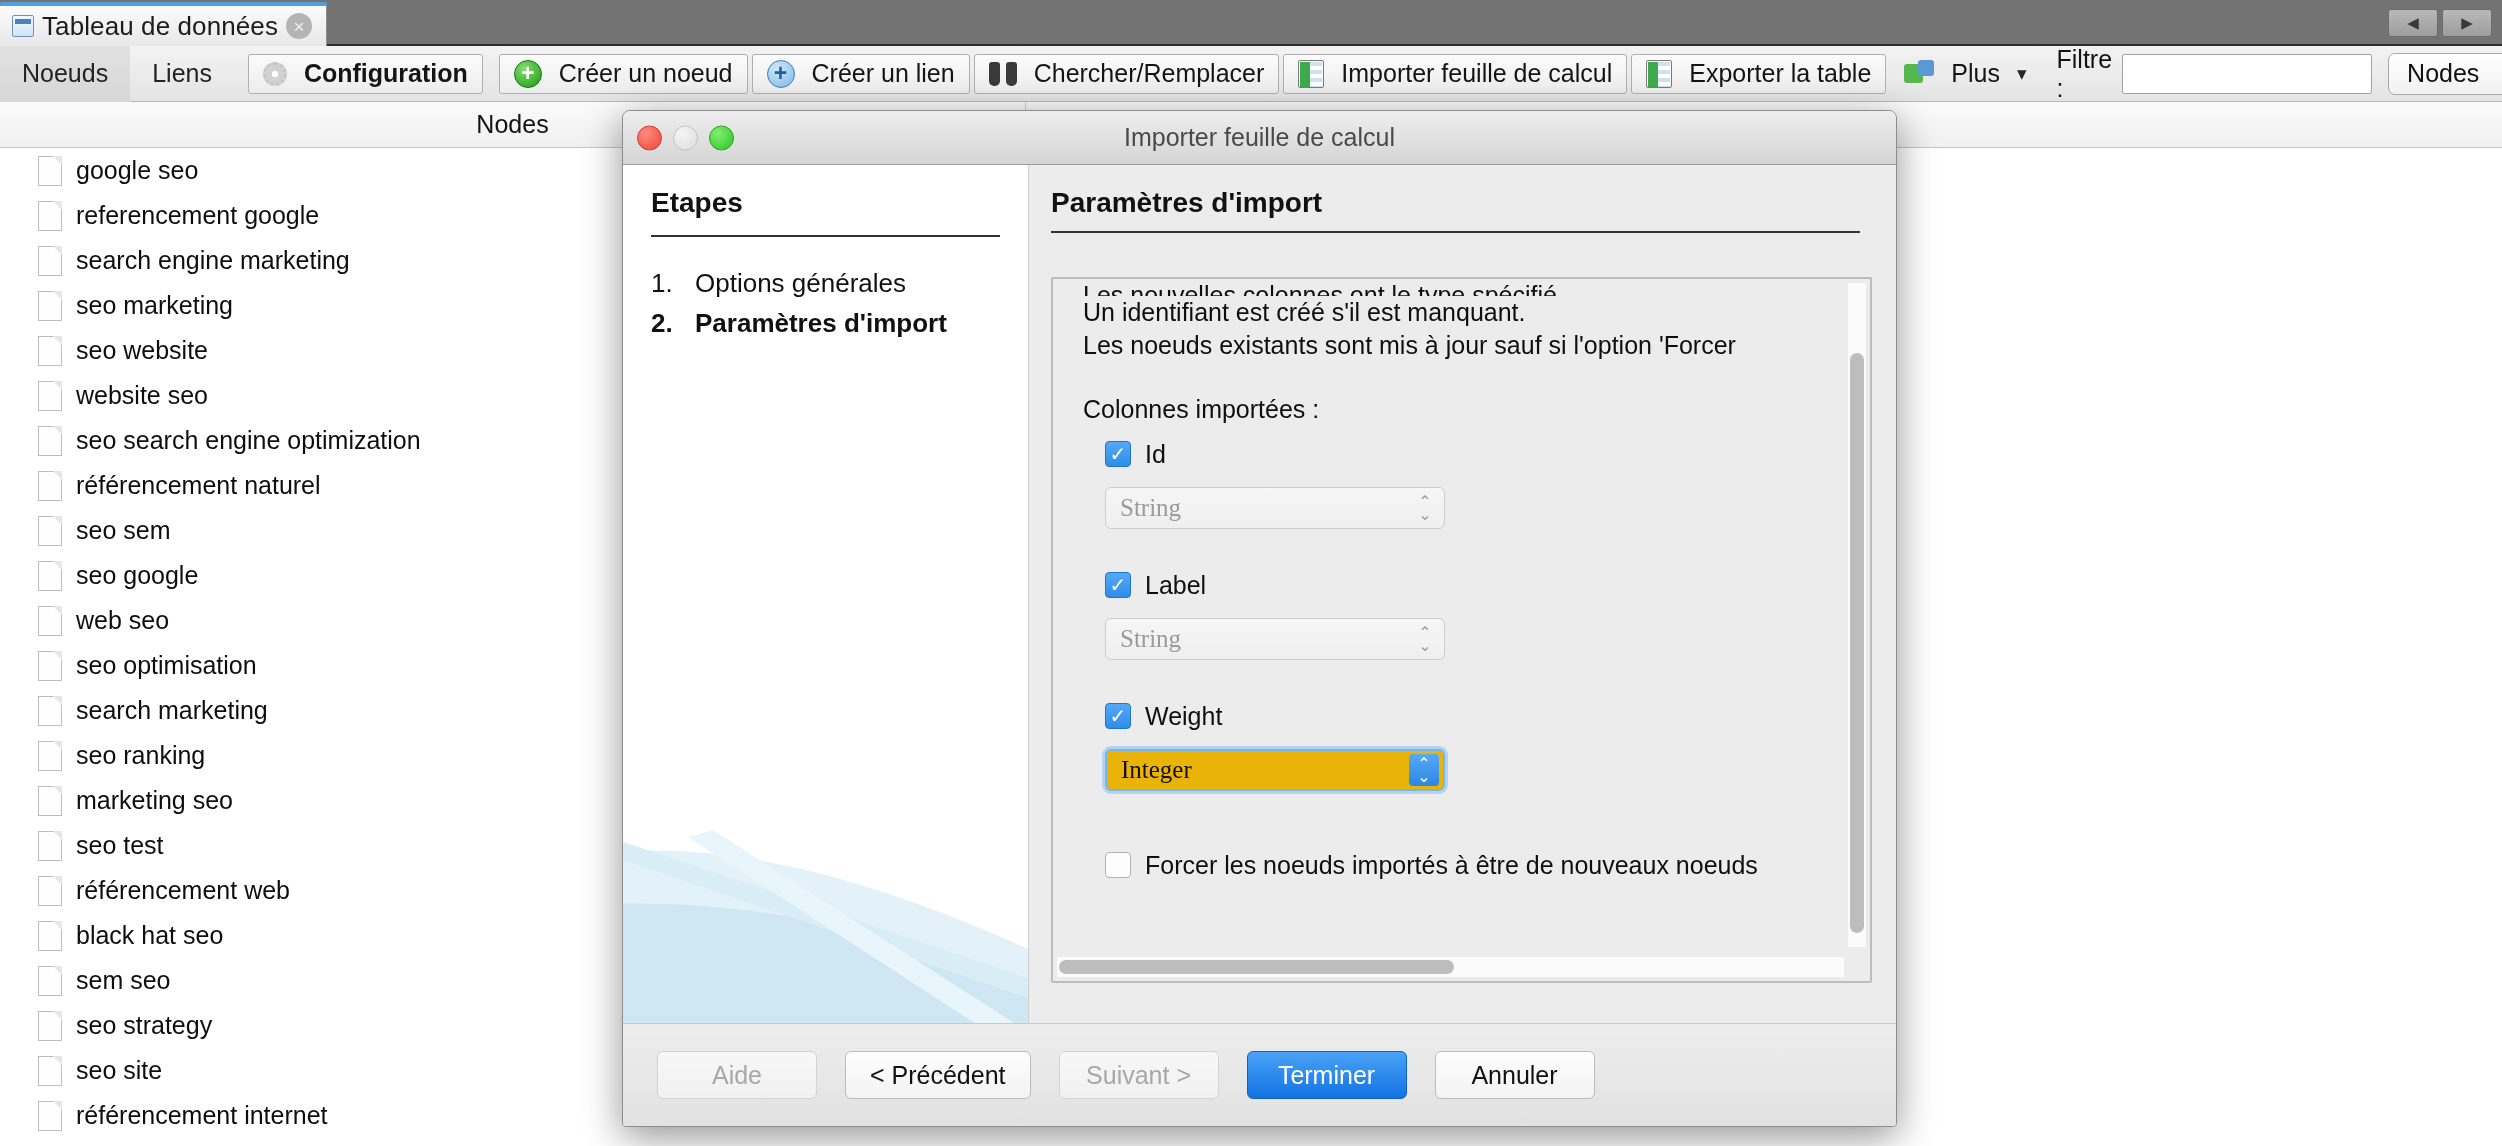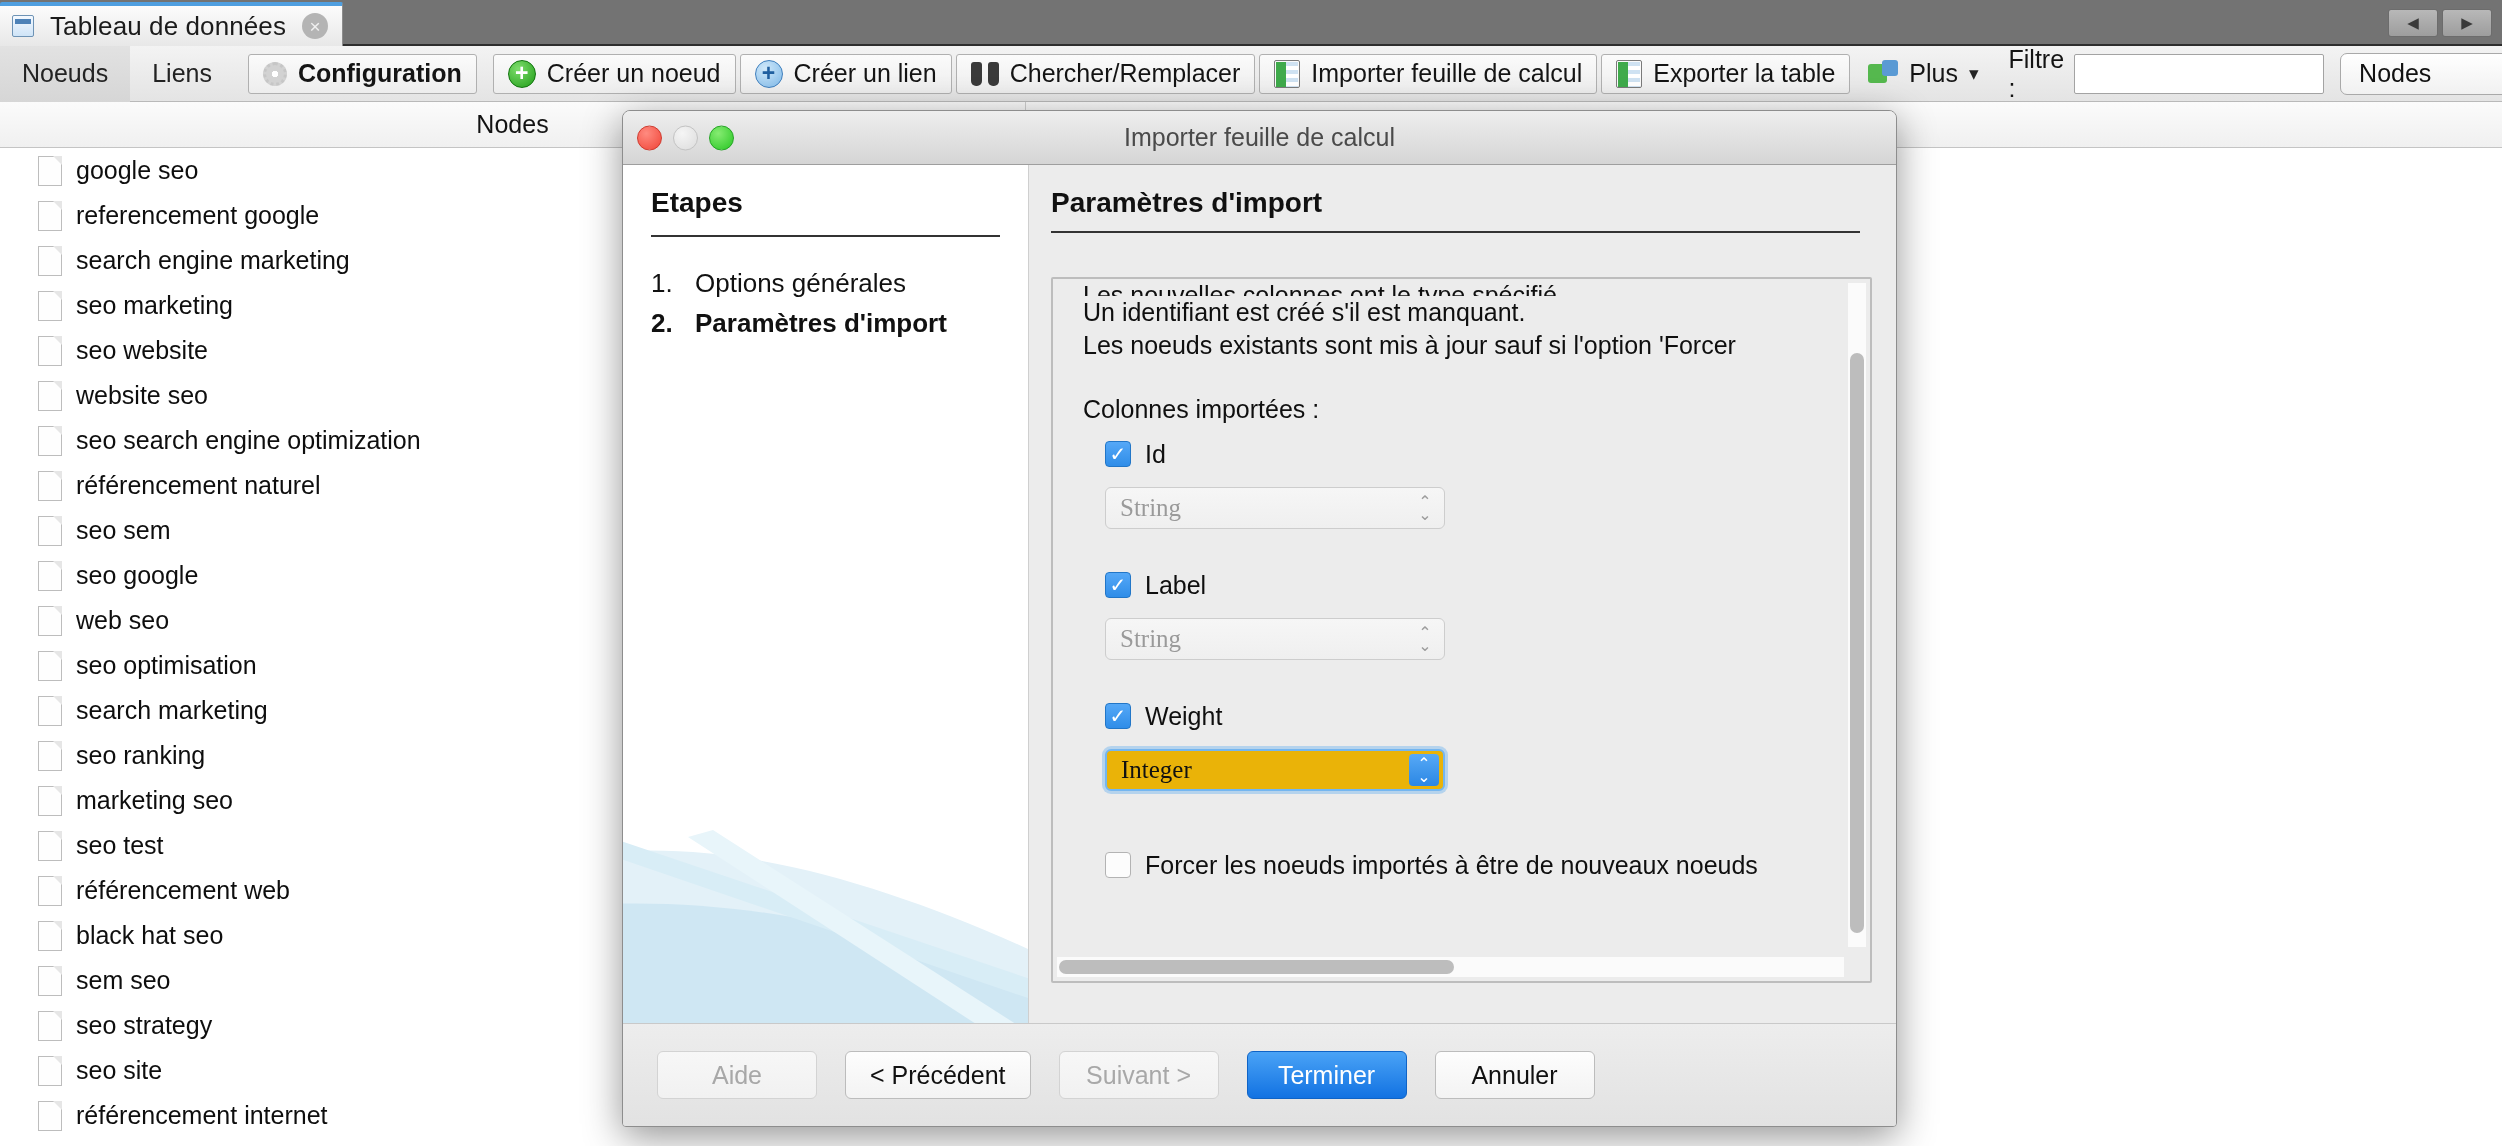--- a/index.html
+++ b/index.html
@@ -14,21 +14,21 @@
   #app { position: relative; width: 2502px; height: 1146px; }
 
   
   .tabstrip {
     position: absolute; left: 0; top: 0; width: 2502px; height: 46px;
     background: #737373;
     border-bottom: 2px solid #2e2e2e;
   }
   .doc-tab {
     position: absolute; left: 0; top: 2px; height: 44px;
-    display: flex; align-items: center; gap: 16px;
+    display: flex; align-items: center; gap: 8px;
     padding: 0 14px 0 12px;
     background: linear-gradient(#fcfcfc, #e8e8e8);
     border-top: 4px solid #4f9fe0;
     border-right: 1px solid #8d8d8d;
     border-top-left-radius: 2px; border-top-right-radius: 2px;
   }
   .doc-tab .tab-title { font-size: 26px; color: #1b1b1b; letter-spacing: .1px; }
   .tab-ico {
     width: 22px; height: 22px; border-radius: 2px;
     background: linear-gradient(#f4f9ff, #cfe4f7);
@@ -64,21 +64,21 @@
   .tb-tab {
     display: flex; align-items: center; padding: 0 22px;
     font-size: 25px; color: #232323;
   }
   .tb-tab.active { background: linear-gradient(#e2e2e2, #d6d6d6); }
   .tb-sep {
     width: 1px; height: 46px; margin: 0 6px; align-self: center;
     background: repeating-linear-gradient(#9f9f9f 0 3px, transparent 3px 6px);
   }
   .tb-btn {
-    display: flex; align-items: center; gap: 11px;
+    display: flex; align-items: center; gap: 17px;
     height: 40px; padding: 0 14px; margin: 0 2px;
     background: linear-gradient(#fbfbfb, #ededed);
     border: 1px solid #b0b0b0; border-radius: 3px;
     font-size: 25px; color: #141414; white-space: nowrap;
   }
   .tb-btn.flat { background: none; border: none; }
   .tb-label-bold { font-weight: bold; }
 
   .ico { flex: none; display: inline-block; position: relative; }
   .ico-gear {

